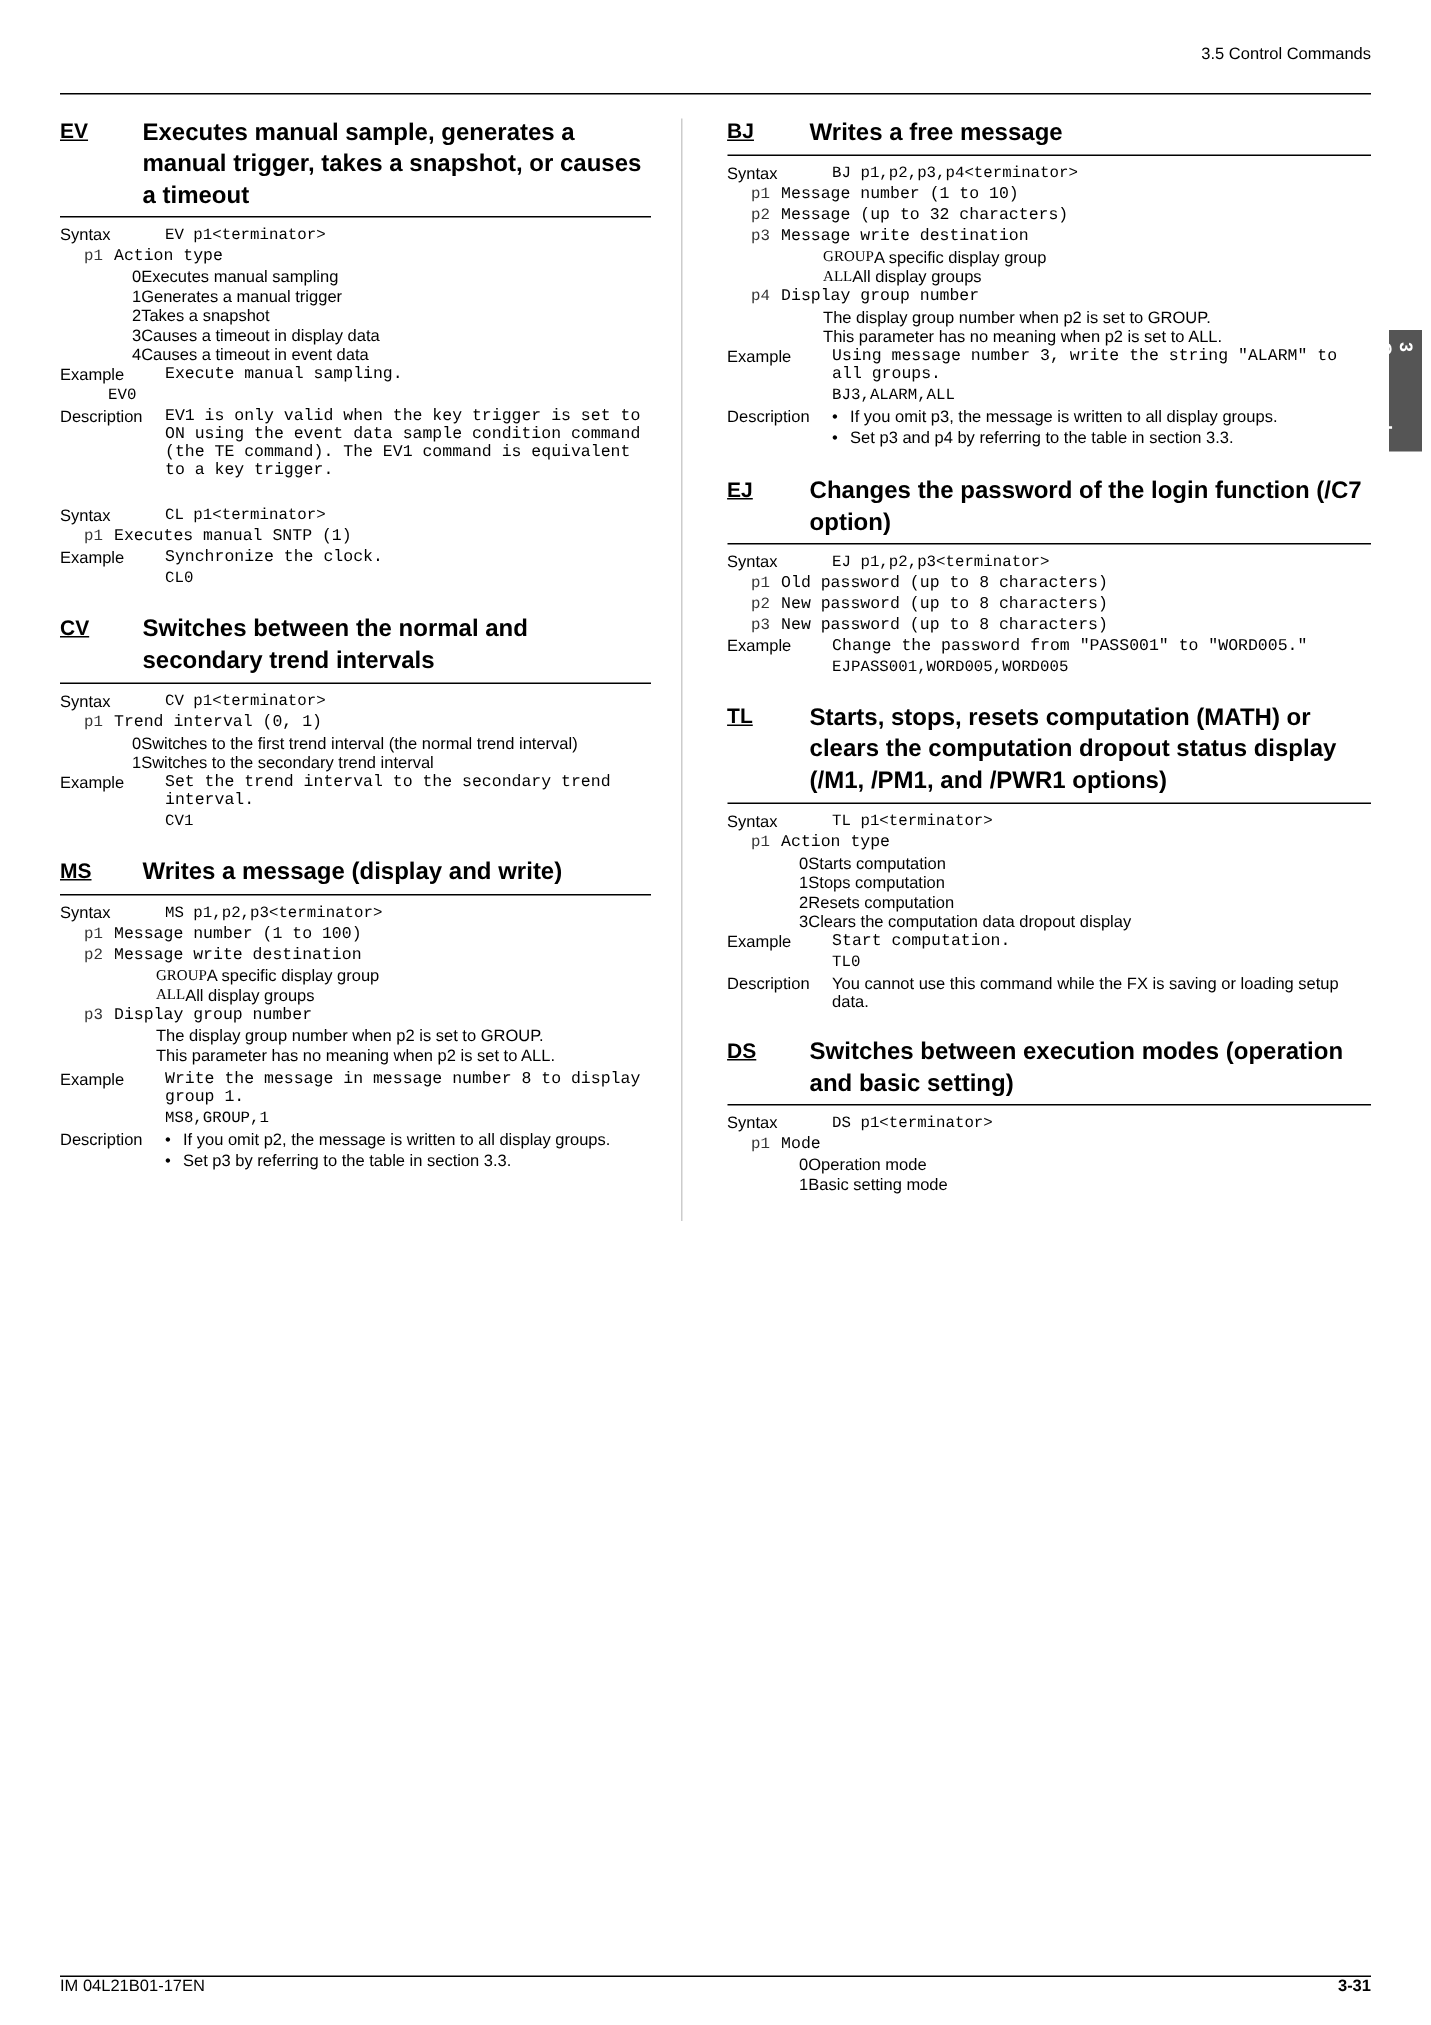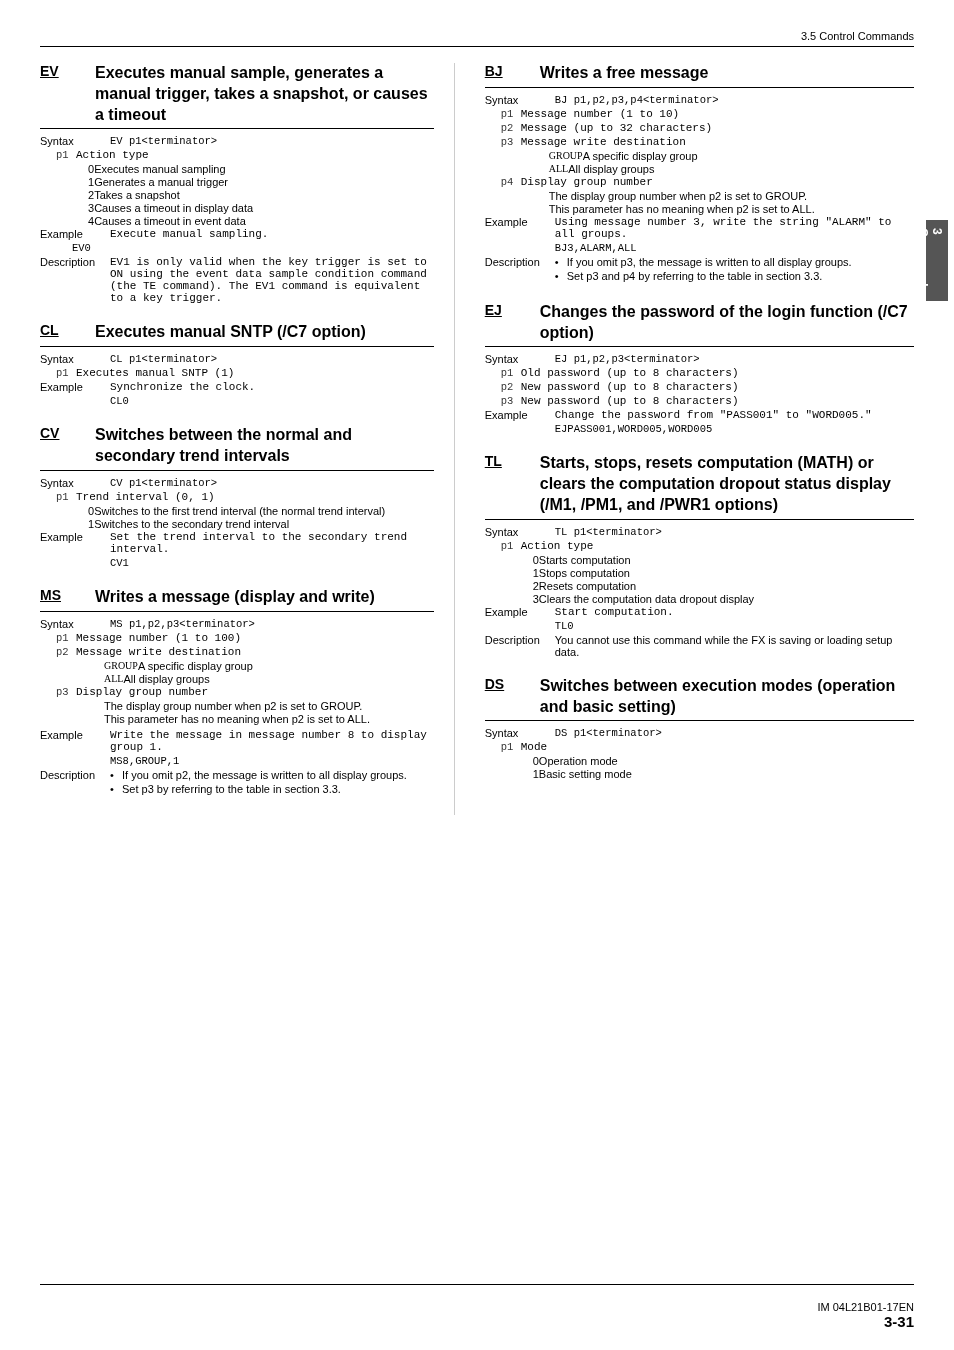--- a/index.html
+++ b/index.html
@@ -16,21 +16,21 @@
       width: 954px;
       min-height: 1350px;
       padding: 30px 40px 40px 40px;
       position: relative;
     }
     .header-line {
       text-align: right;
       font-size: 11px;
       color: #000;
       border-bottom: 1px solid #000;
-      padding-bottom: 4px;
+      padding-bottom: 20px;
       margin-bottom: 16px;
     }
     .columns {
       display: flex;
       gap: 10px;
     }
     .col-left {
       width: 48%;
       padding-right: 20px;
       border-right: 1px solid #ccc;
@@ -115,30 +115,29 @@
       flex: 1;
       font-size: 11px;
     }
     .footer {
       position: absolute;
       bottom: 20px;
       left: 40px;
       right: 40px;
       display: flex;
       justify-content: space-between;
-      align-items: flex-end;
+      align-items: center;
       border-top: 1px solid #000;
-      padding-top: 16px;
-      flex-direction: column;
+      padding-top: 0;
     }
     .footer-left {
       font-size: 11px;
     }
     .footer-right {
-      font-size: 15px;
+      font-size: 11px;
       font-weight: bold;
     }
     .sidebar-label {
       position: absolute;
       right: 6px;
       top: 220px;
       writing-mode: vertical-rl;
       text-orientation: mixed;
       font-size: 12px;
       font-weight: bold;
@@ -225,24 +224,20 @@
         <div class="row indent1">
           <span class="content mono indent1">EV0</span>
         </div>
         <div class="row">
           <span class="label">Description</span>
           <span class="content">EV1 is only valid when the key trigger is set to ON using the event data sample condition command (the TE command). The EV1 command is equivalent to a key trigger.</span>
         </div>
       </div>
 
       <div class="section">
-        <div class="section-header">
-          <span class="section-code">CL</span>
-          <span class="section-title">Executes manual SNTP (/C7 option)</span>
-        </div>
         <div class="row">
           <span class="label">Syntax</span>
           <span class="content mono">CL p1&lt;terminator&gt;</span>
         </div>
         <div class="row indent1">
           <span class="label-sm mono">p1</span>
           <span class="content">Executes manual SNTP (1)</span>
         </div>
         <div class="row">
           <span class="label">Example</span>

